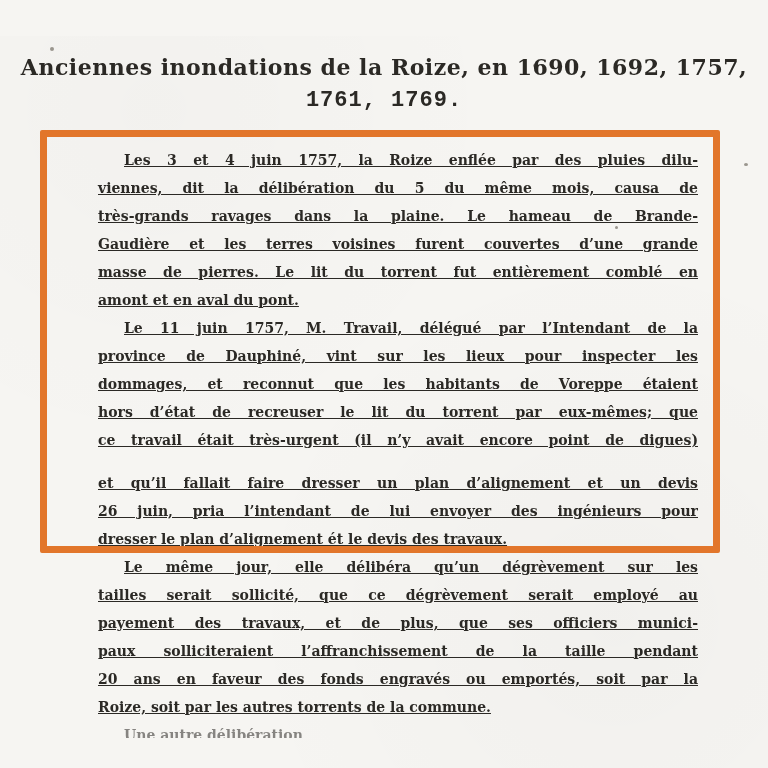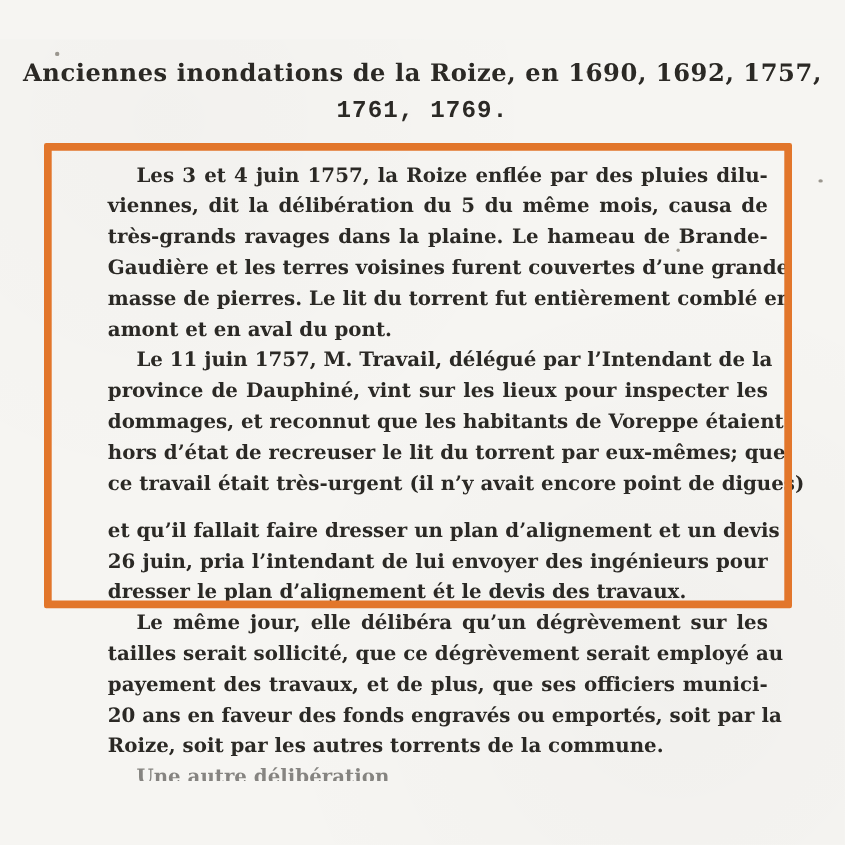--- a/index.html
+++ b/index.html
@@ -35,23 +35,24 @@
     line-height: 34px;
     letter-spacing: 0.5px;
     color: #2b2925;
   }
   .title .t2 { letter-spacing: 1px; font-family: Liberation Mono, monospace; }
   .textblock {
     position: absolute;
     left: 98px;
     top: 110px;
     width: 600px;
-    font-size: 18px;
+    font-size: 14px;
     font-weight: 700;
     color: #2b2925;
+    text-decoration: underline;
   }
   .para { margin: 0; padding: 0; }
   .para.gap-before { margin-top: 15px; }
   .ln {
     height: 28px;
     line-height: 28px;
     text-align: justify;
     text-align-last: justify;
     white-space: nowrap;
   }
@@ -128,20 +129,21 @@
 
     <div class="para">
       <div class="ln">26 juin, pria l’intendant de lui envoyer des ingénieurs pour</div>
       <div class="ln last">dresser le plan d’alignement ét le devis des travaux.</div>
     </div>
 
     <div class="para">
       <div class="ln indent">Le même jour, elle délibéra qu’un dégrèvement sur les</div>
       <div class="ln">tailles serait sollicité, que ce dégrèvement serait employé au</div>
       <div class="ln">payement des travaux, et de plus, que ses officiers munici-</div>
+      <div class="ln">paux solliciteraient l’affranchissement de la taille pendant</div>
       <div class="ln">20 ans en faveur des fonds engravés ou emportés, soit par la</div>
       <div class="ln last">Roize, soit par les autres torrents de la commune.</div>
     </div>
 
     <div class="para">
       <div class="ln cut indent">Une autre délibération</div>
     </div>
 
   </div>
 

